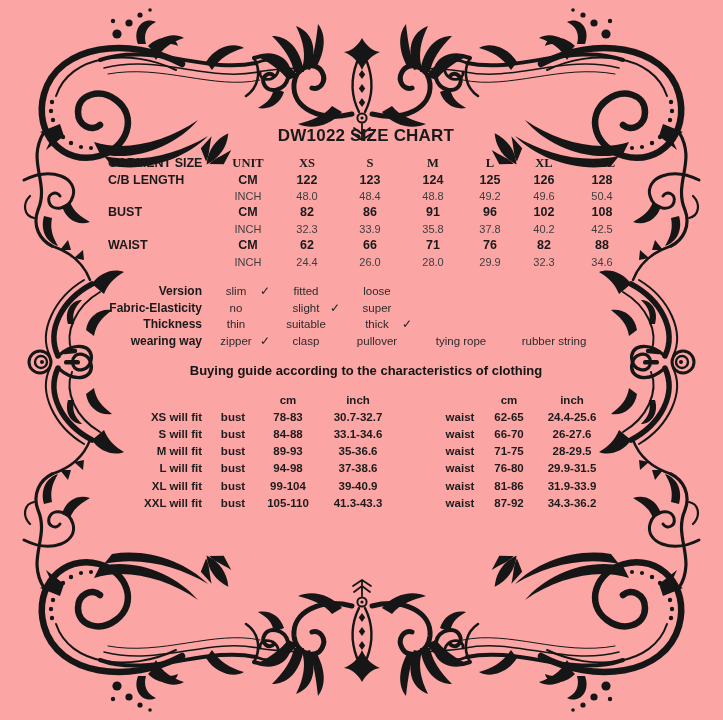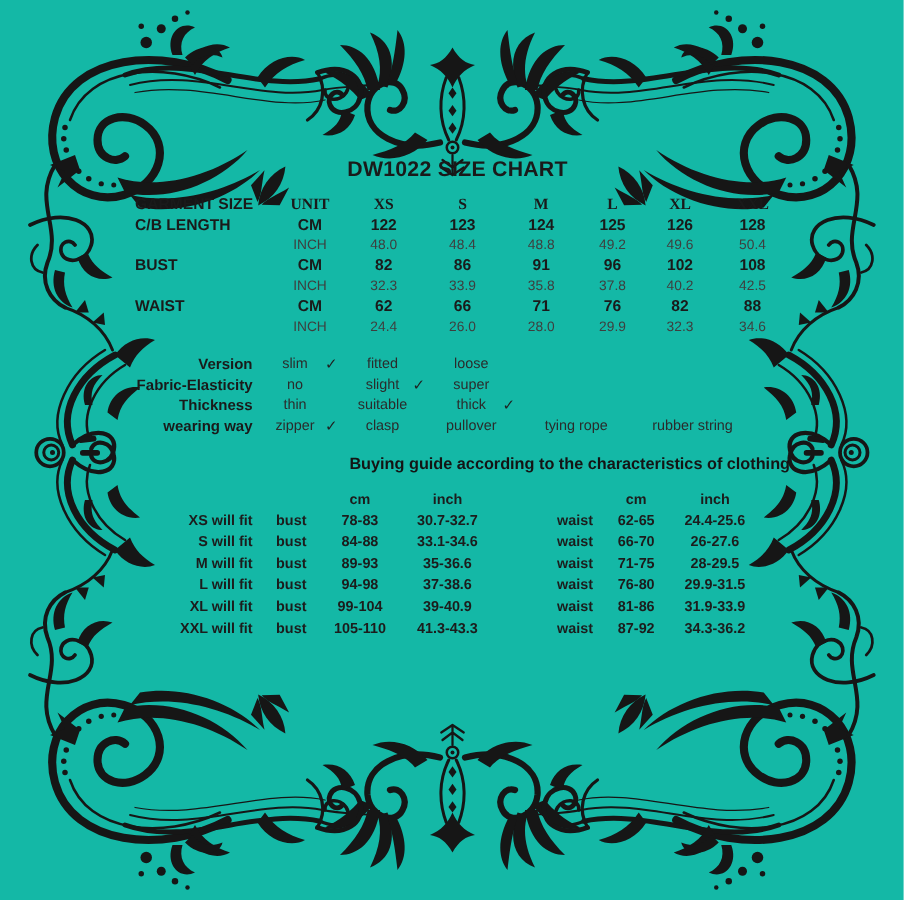--- a/index.html
+++ b/index.html
@@ -1,17 +1,17 @@
 <!DOCTYPE html>
 <html><head>
 <meta charset="utf-8">
 <style>
   html,body { margin:0; padding:0; background:#ffffff; }
   .page {
-    position:relative; width:723px; height:720px; background:#14b8a6;
+    position:relative; width:723px; height:720px; background:#fca5a5;
     font-family:"Liberation Sans", sans-serif; color:#1a1a1a; overflow:hidden;
   }
   svg.border { position:absolute; left:0; top:0; }
   svg .s { fill:none; stroke:#161616; stroke-linecap:round; stroke-linejoin:round; }
   svg .f { fill:#161616; stroke:none; }
 
   .content { position:absolute; left:100px; top:126px; width:532px; }
 
   .title { text-align:center; font-size:17px; font-weight:bold; letter-spacing:.2px; }
   .subtitle { text-align:center; font-size:11.5px; font-weight:bold; margin-top:3px; }
@@ -27,21 +27,21 @@
 
   .chars { margin-top:13px; }
   .ch-row { display:grid; grid-template-columns:112px 48px 22px 48px 22px 50px 22px 74px 112px;
             height:16.6px; align-items:center; font-size:11.5px; }
   .ch-row .lbl { font-weight:bold; text-align:right; padding-right:10px; font-size:12px; }
   .ch-row .opt { text-align:center; color:#2b2b2b; }
   .ch-row .chk { text-align:left; font-size:12px; color:#1f1f1f; }
 
   .notes { margin-top:14px; text-align:center; font-size:11px; font-weight:bold;
            color:#474747; line-height:16.2px; }
-  .guide-title { text-align:right; font-size:13px; font-weight:bold; margin-top:3px; color:#141414; }
+  .guide-title { text-align:center; font-size:13px; font-weight:bold; margin-top:3px; color:#141414; }
 
   .fit-table { margin-top:13px; font-size:11.5px; font-weight:bold; color:#1c1c1c; }
   .ft-row { display:grid; grid-template-columns:108px 50px 60px 80px 36px 52px 46px 80px;
             height:17.2px; align-items:center; }
   .ft-row .size { text-align:right; padding-right:6px; }
   .ft-row .c { text-align:center; }
 </style>
 </head>
 <body>
 

